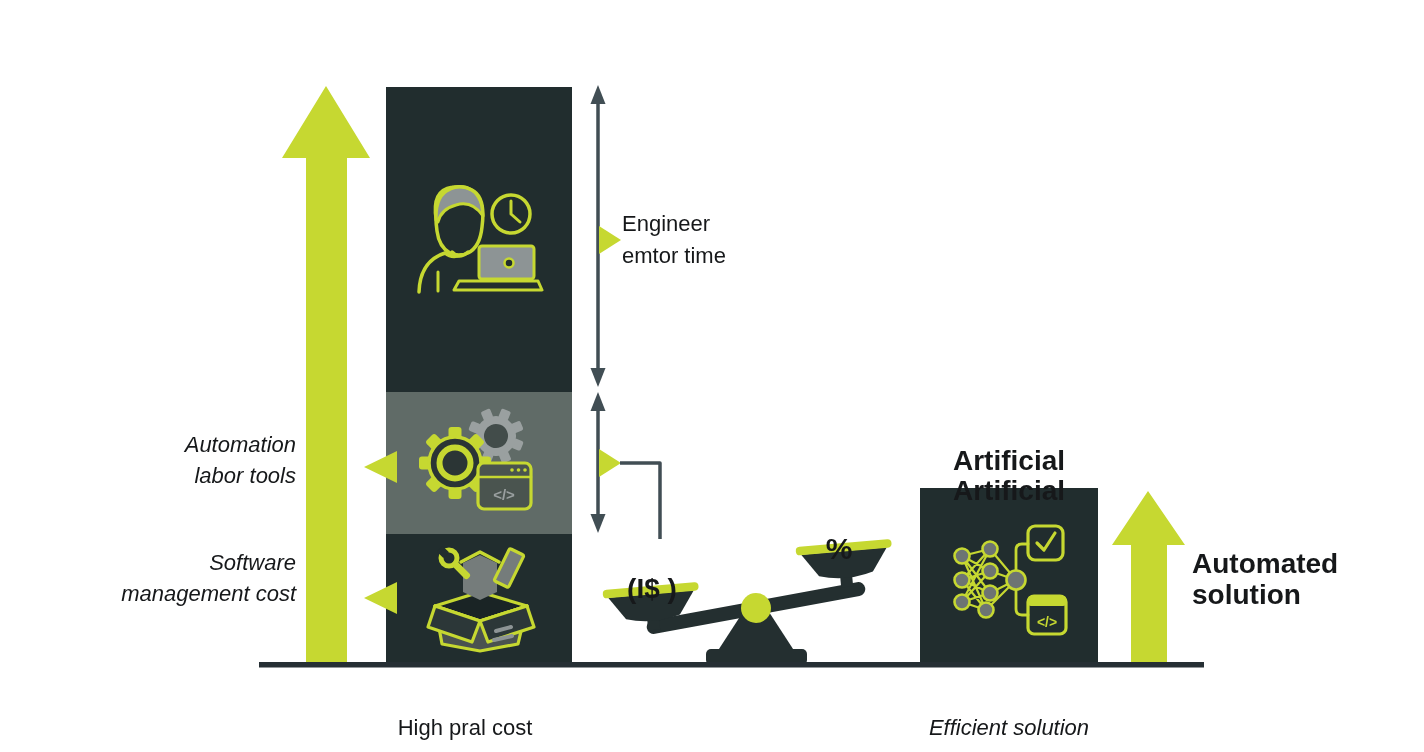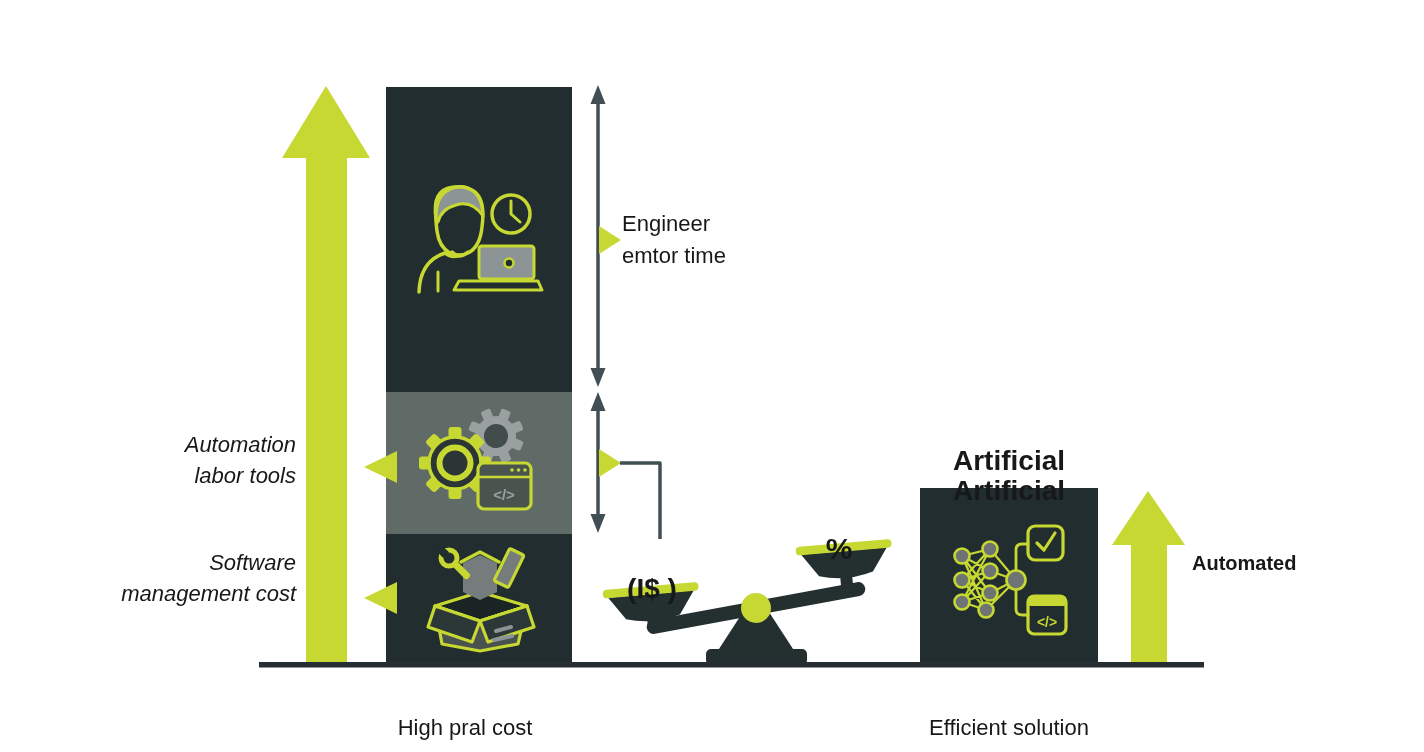--- a/index.html
+++ b/index.html
@@ -176,33 +176,34 @@
   <div class="label right" style="left:58px; top:547px; width:238px;">
     <div>Software</div>
     <div>management cost</div>
   </div>
 
   <div class="label bold center" style="left:906px; top:416px; width:206px; font-size:28px; line-height:30px;">
     <div>Artificial</div>
     <div>Artificial</div>
   </div>
 
-  <div class="label bold" style="left:1192px; top:548px; font-size:20px;">
+  <div class="label bold" style="left:1192px; top:548px; font-size:28px;">
     <div>Automated</div>
+    <div>solution</div>
   </div>
 
   <div class="label bold center" style="left:603px; top:543px; width:98px; font-size:28px;">
     <span>(I$ )</span>
   </div>
 
   <div class="label bold center" style="left:810px; top:503px; width:58px; font-size:30px;">
     <span>%</span>
   </div>
 
   <div class="label center" style="left:365px; top:682px; width:200px;">
     <span>High pral cost</span>
   </div>
 
-  <div class="label center" style="left:906px; top:682px; width:206px;">
+  <div class="label center" style="left:906px; top:682px; width:206px;font-style:italic;">
     <span>Efficient solution</span>
   </div>
 
 </div>
 
 </body></html>

